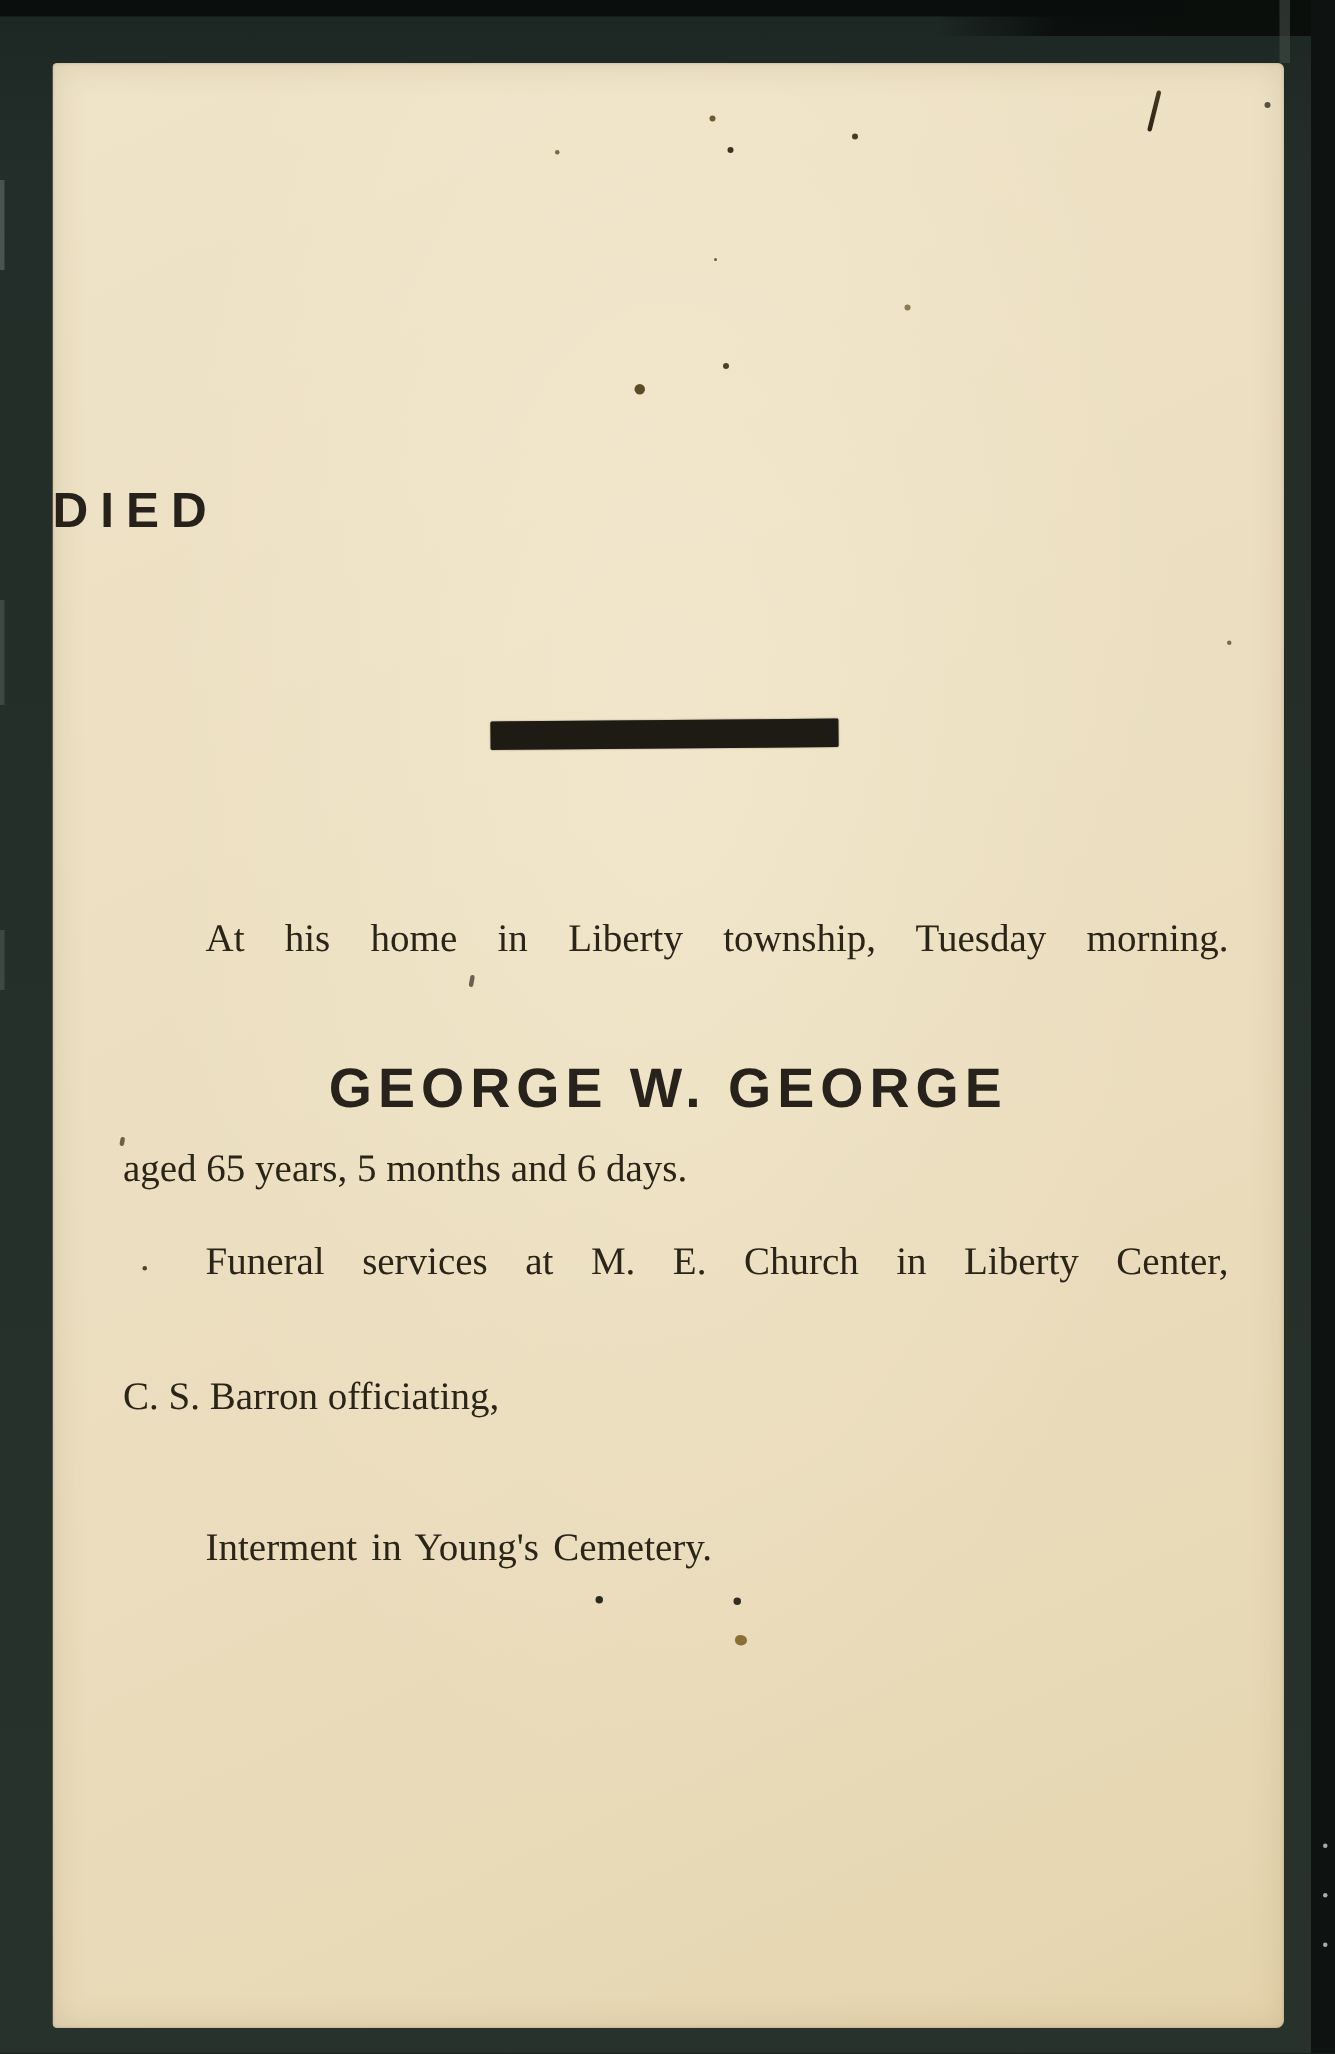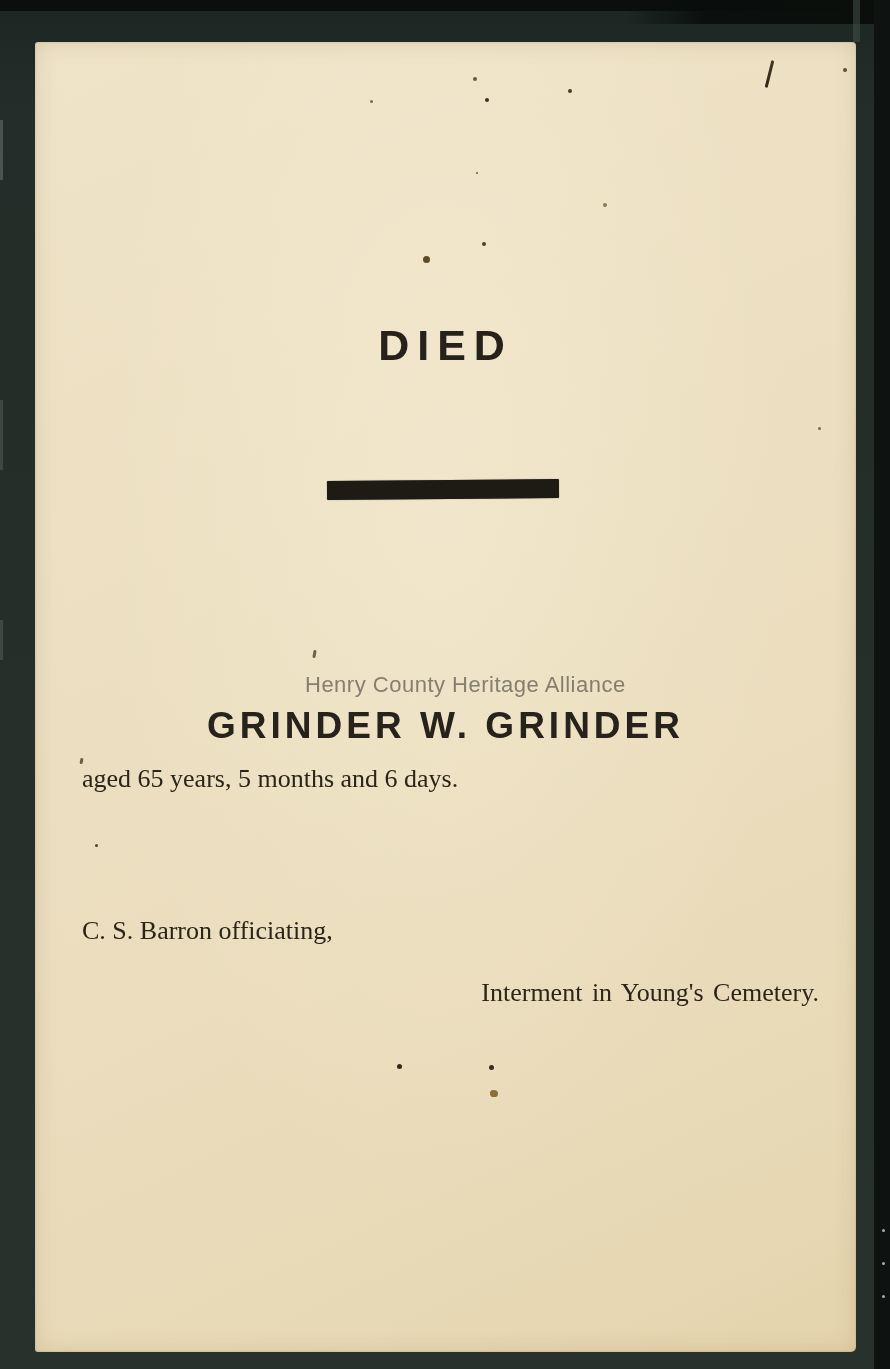--- a/index.html
+++ b/index.html
@@ -21,23 +21,23 @@
   #card{
     position:absolute;left:35px;top:42px;width:821px;height:1310px;
     background:
       radial-gradient(ellipse at 50% 35%, rgba(255,250,230,.25) 0%, rgba(255,250,230,0) 60%),
       linear-gradient(155deg,#efe3c8 0%,#ecdfc1 45%,#e8d9b6 85%,#e4d3ac 100%);
     border-radius:3px 4px 5px 3px;
     box-shadow: inset 0 0 22px rgba(124,100,58,.18), inset 0 0 2px rgba(90,70,40,.3);
     color:#2a241a;
   }
   .heading{
-    position:absolute;left:0;top:279px;width:100%;text-align:center;
+    position:absolute;left:0;top:279px;width:100%;
     font-family:"Liberation Sans", sans-serif;font-weight:bold;
-    font-size:43px;letter-spacing:8px;color:#26211a;
+    font-size:33px;letter-spacing:8px;color:#26211a;
   }
   .rule-bar{
     position:absolute;left:292px;top:438px;width:232px;height:19px;
     background:#1e1b15;transform:rotate(-0.5deg);border-radius:1px;
     box-shadow:0 0 1px rgba(30,27,21,.6);
   }
   .bodyline{
     position:absolute;left:47px;width:737px;
     font-size:26px;line-height:32px;color:#2b2519;white-space:nowrap;
   }
@@ -52,21 +52,21 @@
   }
   .name{
     position:absolute;left:0;top:663px;width:100%;text-align:center;
     font-family:"Liberation Sans", sans-serif;font-weight:bold;
     font-size:37px;letter-spacing:4px;color:#27221b;white-space:nowrap;
   }
   .ln-age{top:721px;}
   .ln-funeral1{top:783px;}
   .ln-funeral2{top:828px;}
   .ln-funeral3{top:873px;}
-  .ln-interment{top:935px;padding-left:55px;width:682px;word-spacing:3px;text-align:right;}
+  .ln-interment{top:974px;padding-left:55px;width:682px;word-spacing:3px;}
 
   
   .speck{position:absolute;border-radius:50%;}
   .pen-mark{
     position:absolute;left:733px;top:18px;width:3px;height:28px;
     background:linear-gradient(180deg,#473a24,#2e2517);border-radius:2px;
     transform:rotate(14deg);
   }
   .tick{position:absolute;width:3px;height:8px;background:#4a4030;border-radius:2px;transform:rotate(10deg);opacity:.8;}
 </style>
@@ -85,27 +85,28 @@
   <div class="right-dot" style="right:5px;top:1229px;"></div>
   <div class="right-dot" style="right:5px;top:1262px;"></div>
   <div class="right-dot" style="right:5px;top:1295px;"></div>
 
   <div id="card">
 
     <div class="heading">DIED</div>
 
     <div class="rule-bar"></div>
 
+    <div class="bodyline justify indent ln-announce1">At his home in Liberty township, Tuesday morning.</div>
 
-    <div class="watermark">Henry County Heritage Alliance</div>
 
-    <div class="name">GRINDER W. GRINDER</div>
+    <div class="name">GEORGE W. GEORGE</div>
 
     <div class="bodyline ln-age">aged 65 years, 5 months and 6 days.</div>
 
+    <div class="bodyline justify indent ln-funeral1">Funeral services at M. E. Church in Liberty Center,</div>
     <div class="bodyline ln-funeral3">C. S. Barron officiating,</div>
 
     <div class="bodyline ln-interment">Interment in Young's Cemetery.</div>
 
     <div class="pen-mark"></div>
 
     <div class="speck" style="left:438px;top:35px;width:4px;height:4px;background:#6b5a33;"></div>
     <div class="speck" style="left:450px;top:56px;width:4px;height:4px;background:#3a3424;"></div>
     <div class="speck" style="left:533px;top:47px;width:4px;height:4px;background:#4a3c22;"></div>
     <div class="speck" style="left:335px;top:58px;width:3px;height:3px;background:#7a6a42;"></div>

